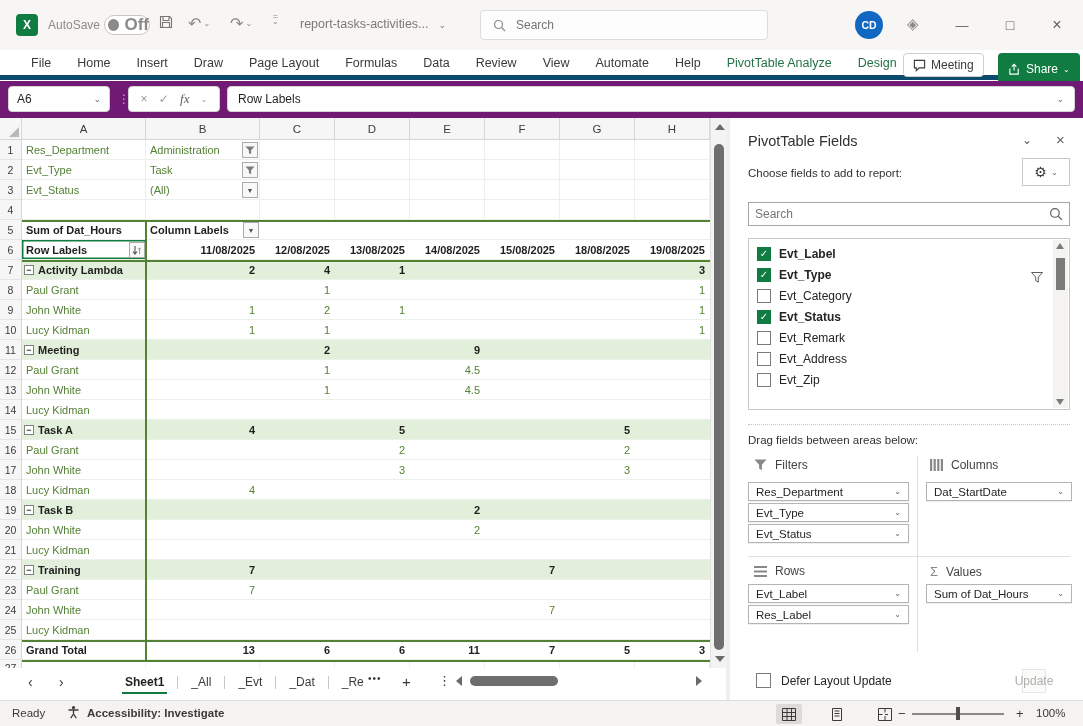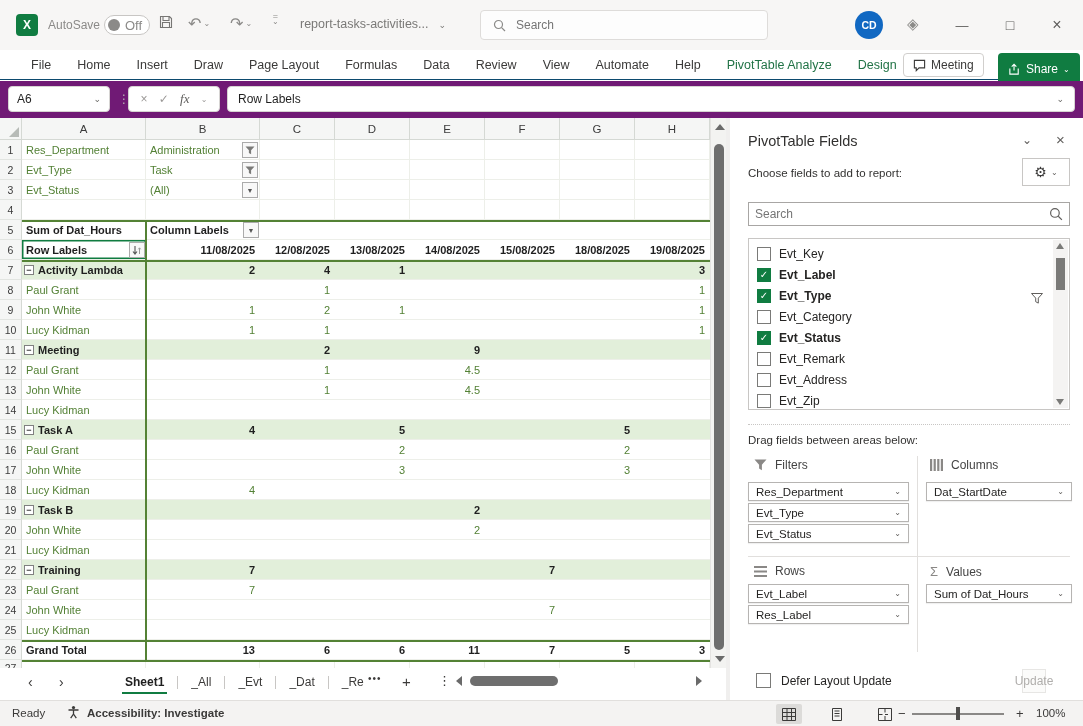--- a/index.html
+++ b/index.html
@@ -6,33 +6,33 @@
   html,body { width:1083px; height:726px; }
   body { font-family:"Liberation Sans","DejaVu Sans",sans-serif; background:#f7f6f5; overflow:hidden; }
   .app { position:relative; width:1083px; height:726px; background:#fff; }
 
   
   .titlebar { position:absolute; left:0; top:0; width:1083px; height:50px; background:#f7f6f5; }
   .excel-logo { position:absolute; left:16px; top:14px; width:22px; height:22px; background:#107C41; border-radius:4px; color:#fff; font-weight:bold; font-size:12px; display:flex; align-items:center; justify-content:center; }
   .autosave-label { position:absolute; left:48px; top:18px; font-size:12px; color:#8b8a88; }
   .toggle { position:absolute; left:104px; top:15px; width:46px; height:20px; border:1px solid #c8c6c4; border-radius:10px; background:#fff; display:flex; align-items:center; }
   .toggle .knob { width:12px; height:12px; border-radius:50%; background:#8b8a88; margin-left:3px; }
-  .toggle .state { font-size:13px; color:#8b8a88; margin-left:5px; }
+  .toggle .state { font-size:17px; color:#8b8a88; margin-left:5px;font-weight:bold; }
   .qat-btn { position:absolute; top:14px; color:#8b8a88; font-size:16px; display:flex; align-items:center; }
   .mini-chev { font-size:8px; color:#8b8a88; margin-left:2px; }
   .doc-title { position:absolute; left:300px; top:17px; font-size:12.5px; color:#7a7977; }
   .doc-title .chev { margin-left:10px; font-size:9px; }
   .tb-search { position:absolute; left:480px; top:10px; width:288px; height:30px; background:#fdfdfd; border:1px solid #dedcda; border-radius:4px; display:flex; align-items:center; padding-left:12px; }
   .tb-search input { border:none; outline:none; background:transparent; font-size:12px; color:#605e5c; width:220px; margin-left:10px; font-family:inherit; }
   .avatar { position:absolute; left:855px; top:11px; width:28px; height:28px; border-radius:50%; background:#1168C2; color:#fff; font-size:10.5px; font-weight:bold; display:flex; align-items:center; justify-content:center; }
   .gem { position:absolute; left:907px; top:15px; font-size:15px; color:#8b8a88; }
   .winbtn { position:absolute; top:13px; width:24px; height:24px; color:#5f5e5c; font-size:13px; display:flex; align-items:center; justify-content:center; }
 
   
-  .ribbon { position:absolute; left:0; top:50px; width:1045px; height:30px; background:#fff; border-bottom:1px solid #0c4a6e; }
+  .ribbon { position:absolute; left:0; top:50px; width:1045px; height:30px; background:#fff; border-bottom:5px solid #0c4a6e; }
   .ribbon-tabs { display:flex; padding-left:18px; height:100%; align-items:center; }
   .rtab { font-size:12.5px; color:#3b3a39; padding:0 13px; white-space:nowrap; }
   .rtab.accent { color:#217346; }
   .comments-btn { position:absolute; left:903px; top:3px; height:24px; border:1px solid #d1cfcd; border-radius:4px; background:#fff; display:flex; align-items:center; padding:0 9px; font-size:12px; color:#3b3a39; gap:5px; }
   .share-btn { position:absolute; left:998px; top:3px; height:24px; border-radius:4px; background:#107C41; color:#fff; display:flex; align-items:center; padding:16px 10px; font-size:12px; gap:5px; }
   .share-btn .chev { font-size:8px; }
 
   
   .fbar { position:absolute; left:0; top:81px; width:1083px; height:37px; background:#701a75; display:flex; align-items:center; }
   .namebox { position:absolute; left:8px; top:5px; width:102px; height:26px; background:#fff; border:1px solid #d6d4d2; border-radius:4px; display:flex; align-items:center; padding:0 8px; font-size:12px; color:#1f1f1f; }
@@ -642,24 +642,20 @@
       </div>
     <div class="p-search">
       <input placeholder="Search" style="">
       <svg width="14" height="14" viewBox="0 0 13 13">
           <circle cx="5.5" cy="5.5" r="4" fill="none" stroke="#605e5c" stroke-width="1.1"></circle>
           <line x1="8.6" y1="8.6" x2="12" y2="12" stroke="#605e5c" stroke-width="1.1"></line>
         </svg>
     </div>
     <div class="field-list" id="fieldList">
         <div class="field-item">
-          <div class="fcheck"></div>
-          <span class="fname">Evt_Key</span>
-        </div>
-        <div class="field-item">
           <div class="fcheck on">✓</div>
           <span class="fname b">Evt_Label</span>
         </div>
         <div class="field-item">
           <div class="fcheck on">✓</div>
           <span class="fname b">Evt_Type</span>
           <span class="f-funnel"><svg width="12" height="11" viewBox="0 0 12 11">
               <path d="M0.5 0.5 h11 l-4.2 4.6 v5 l-2.6 -1.4 v-3.6 z" fill="none" stroke="#605e5c"></path>
             </svg></span>
         </div>

